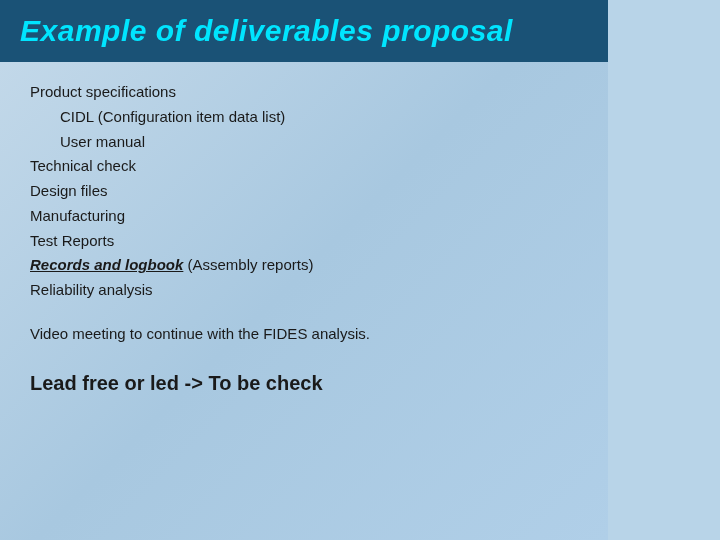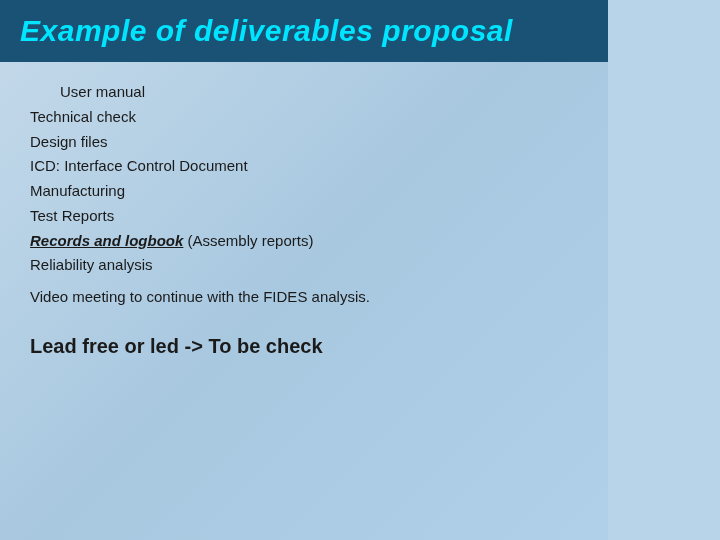--- a/index.html
+++ b/index.html
@@ -53,21 +53,21 @@
     .bold-text {
       font-weight: bold;
       font-style: italic;
     }
 
     .underline-text {
       text-decoration: underline;
     }
 
     .bottom-section {
-      margin-top: 10px;
+      margin-top: 22px;
       padding: 0 20px 0 30px;
     }
 
     .video-meeting {
       font-size: 15px;
       color: #1a1a1a;
       margin-bottom: 30px;
     }
 
     .lead-free {
@@ -78,24 +78,25 @@
   </style>
 </head>
 <body>
 
 <div class="slide">
   <div class="title-bar">
     <span class="title-text">Example of deliverables proposal</span>
   </div>
 
   <div class="content">
+    <div>Product specifications</div>
+    <div class="indent-1">CIDL (Configuration item data list)</div>
     <div class="indent-1">User manual</div>
     <div>Technical check</div>
     <div>Design files</div>
-    <div>ICD: Interface Control Document</div>
     <div>Manufacturing</div>
     <div>Test Reports</div>
     <div><span class="bold-text underline-text">Records and logbook</span> (Assembly reports)</div>
     <div>Reliability analysis</div>
   </div>
 
   <div class="bottom-section">
     <div class="video-meeting">Video meeting to continue with the FIDES analysis.</div>
     <div class="lead-free">
       <span>Lead free or led</span>

